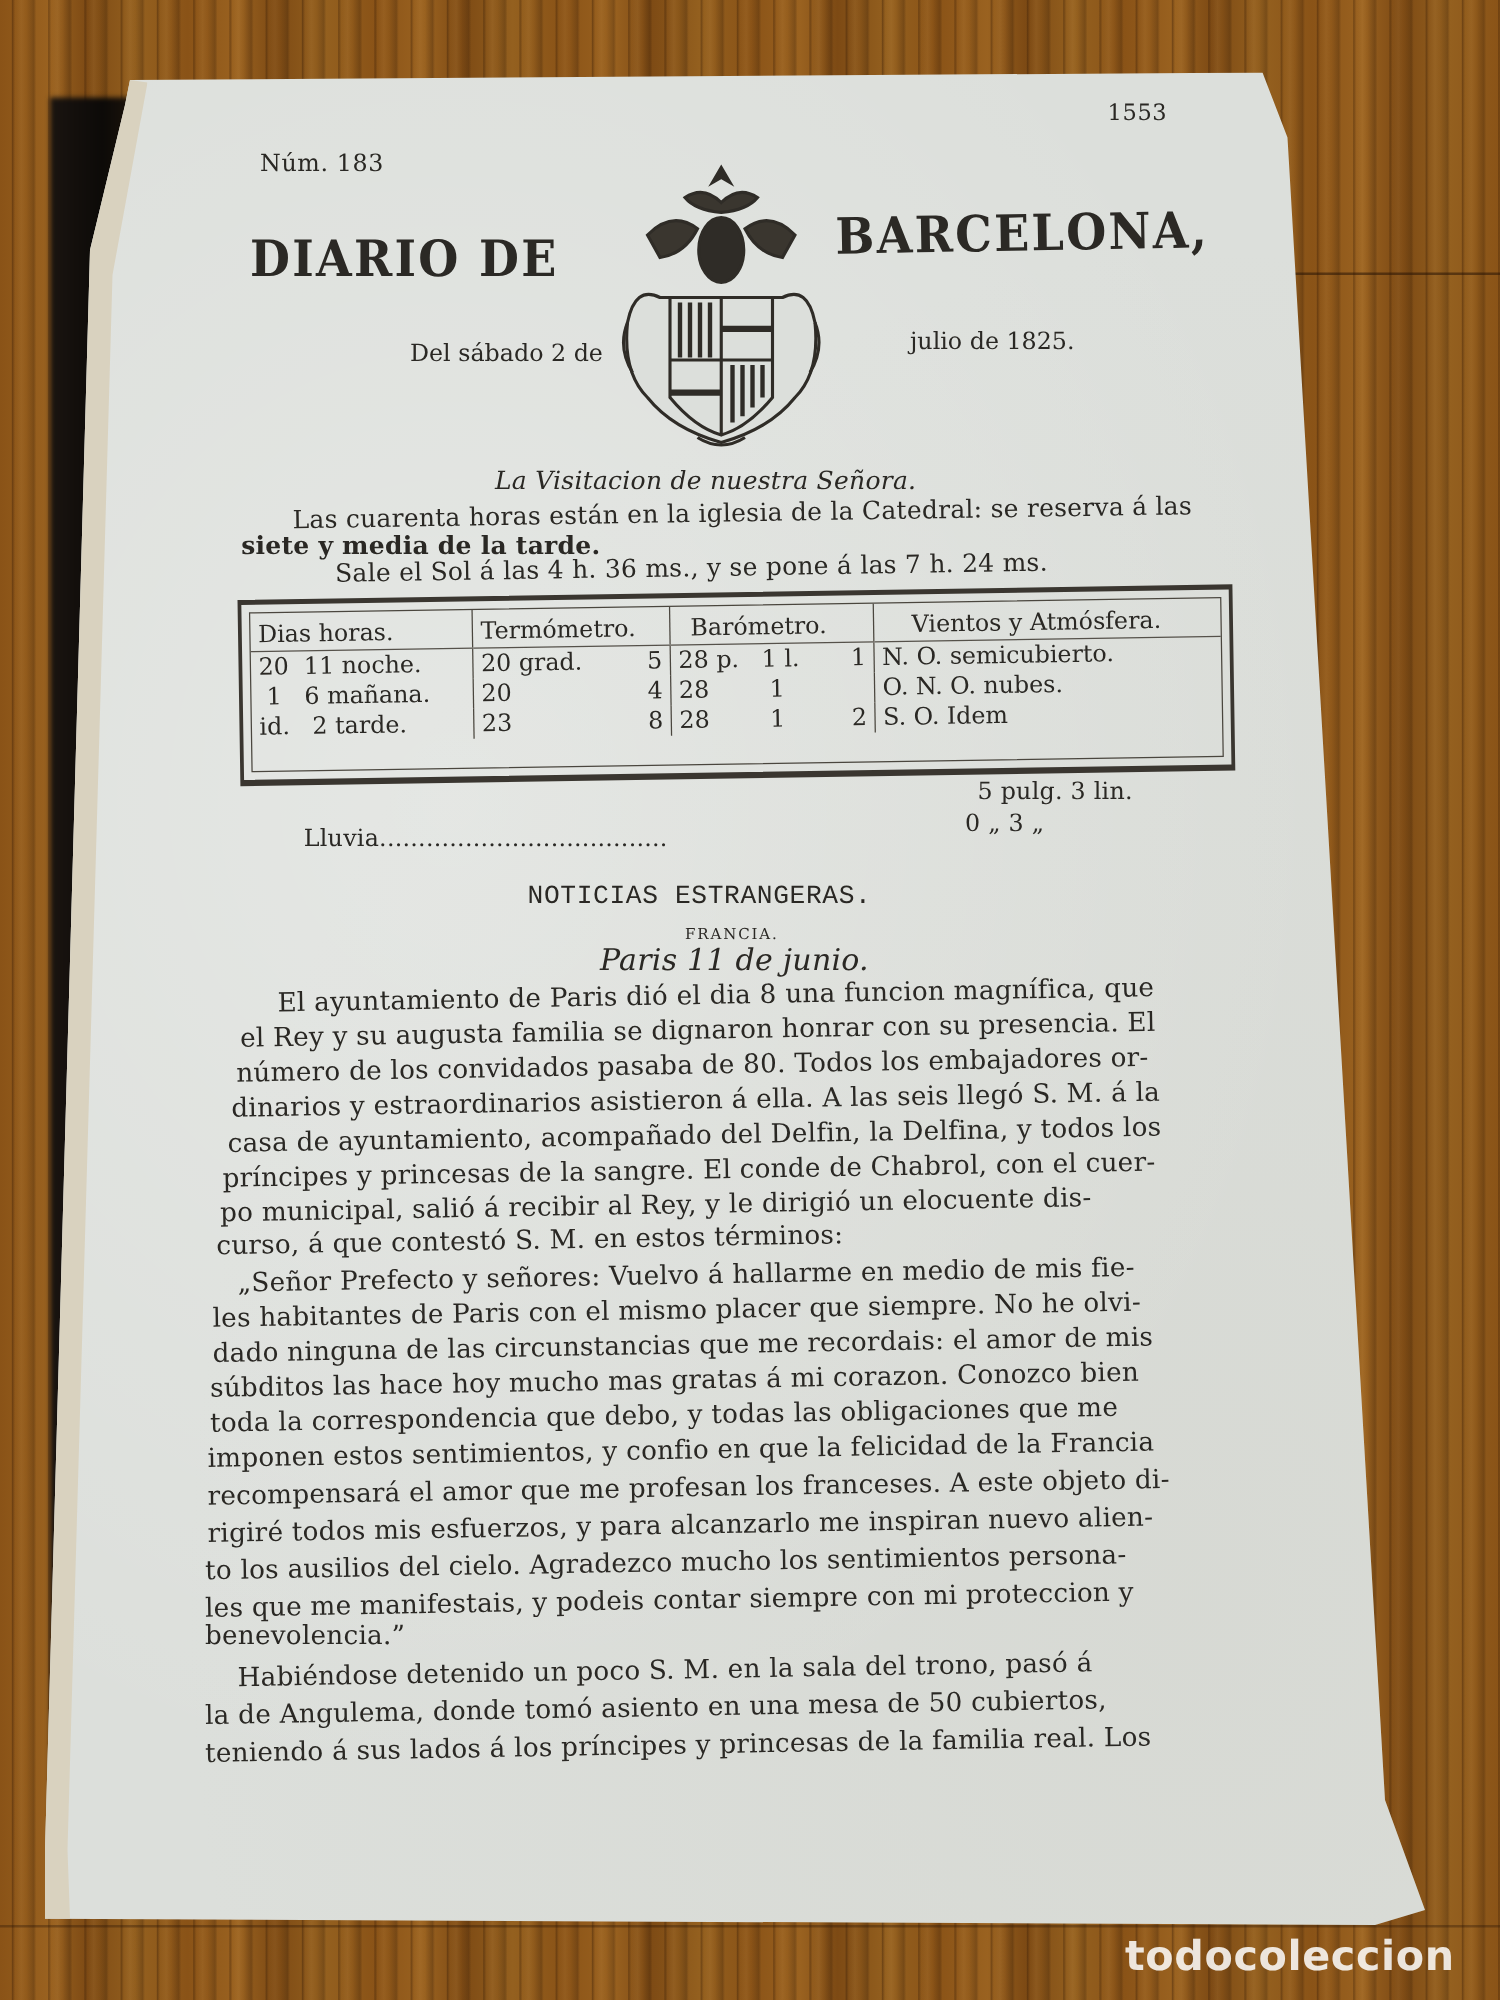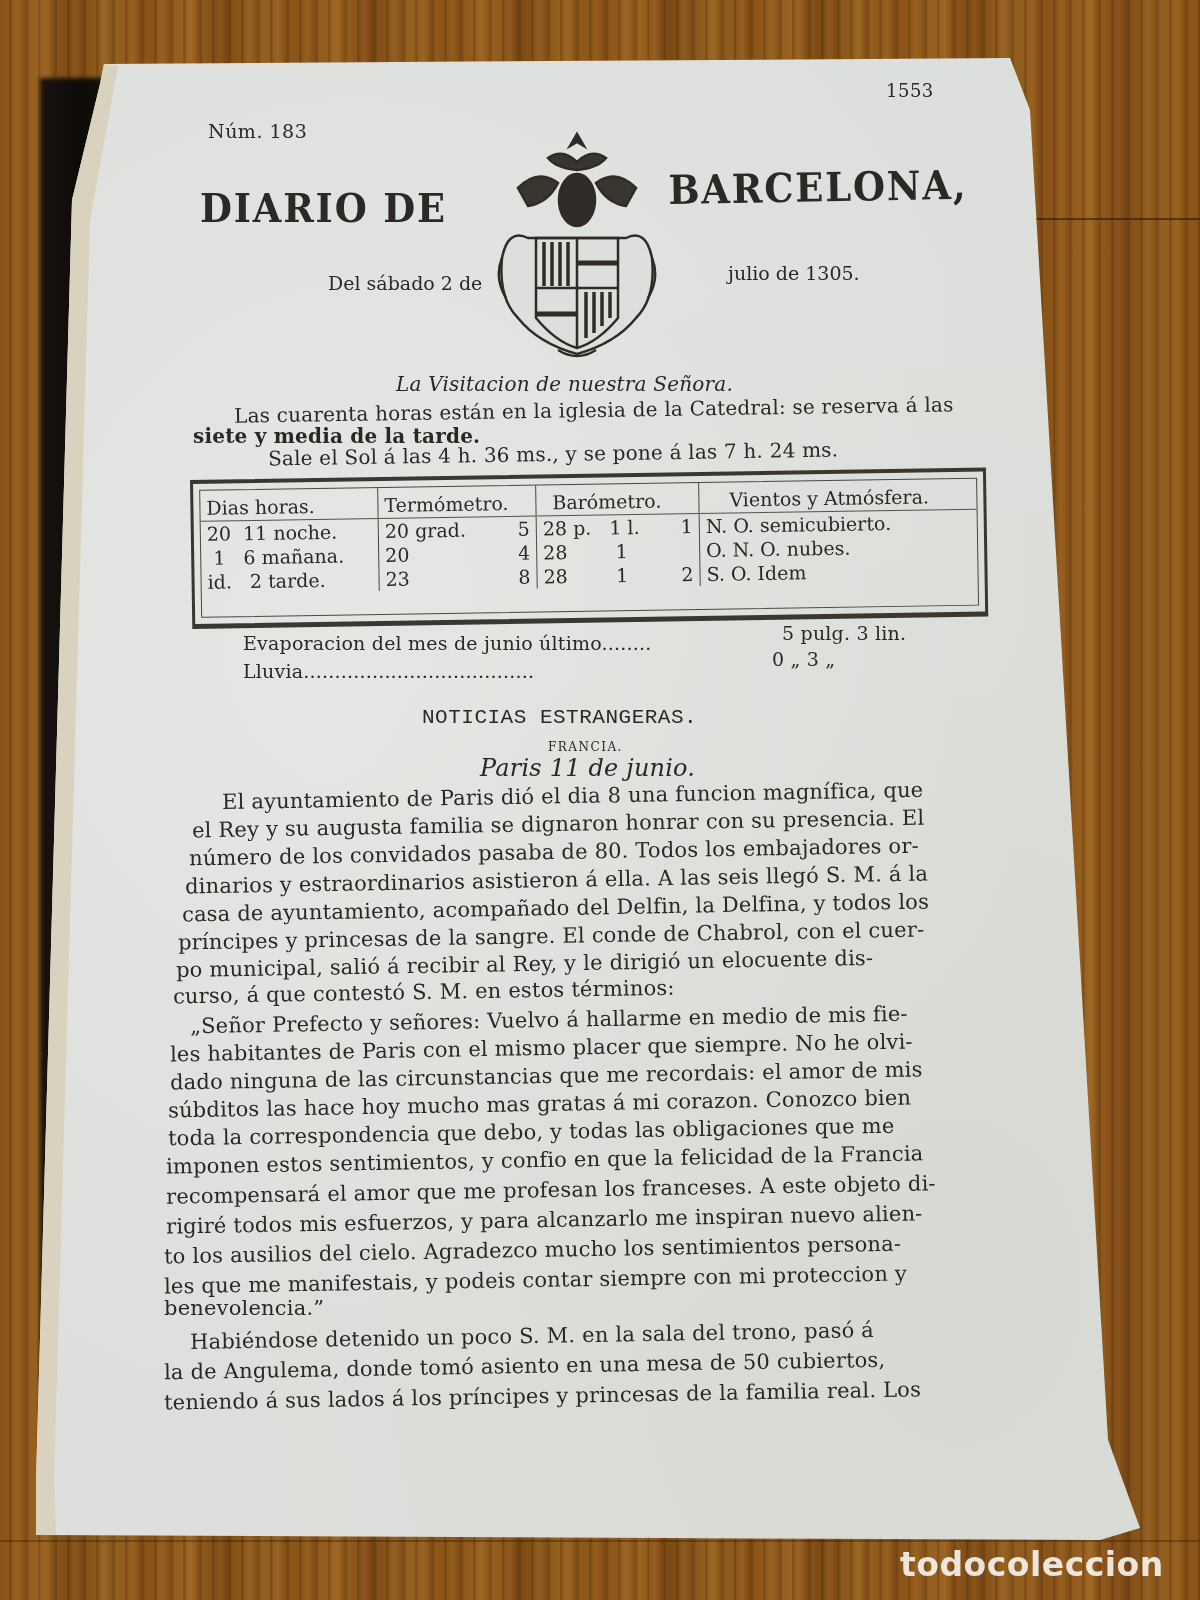--- a/index.html
+++ b/index.html
@@ -102,21 +102,21 @@
           <line x1="122" y1="164" x2="122" y2="190"></line>
       </g>
       <line x1="89" y1="135" x2="130" y2="135" stroke-width="5"></line>
       <line x1="48" y1="186" x2="89" y2="186" stroke-width="5"></line>
       <path d="M14 130 Q6 150 18 170 M164 130 Q172 150 160 170"></path>
       <path d="M70 222 Q89 234 108 222"></path>
     </g>
   </svg>
 
   <div class="abs dateline" style="left:284px; top:272px;">Del sábado 2 de</div>
-  <div class="abs dateline" style="left:684px; top:262px;">julio de 1305.</div>
+  <div class="abs dateline" style="left:684px; top:262px;">julio de 1825.</div>
 
   <div class="abs italic body-text" style="left:396px; top:374px; font-size:20px;">La Visitacion de nuestra Señora.</div>
   <div class="abs body-text" style="left:234px; top:400px; font-size:20px; transform: rotate(-0.9deg);">Las cuarenta horas están en la iglesia de la Catedral: se reserva á las</div>
   <div class="abs body-text" style="left:193px; top:426px; font-size:20px;font-weight:bold;">siete y media de la tarde.</div>
   <div class="abs body-text" style="left:268px; top:444px; font-size:20px; transform: rotate(-0.9deg);">Sale el Sol á las 4 h. 36 ms., y se pone á las 7 h. 24 ms.</div>
 
   <div class="table-box">
     <div class="table-inner">
       <table class="wx-table">
         <tbody>
@@ -142,21 +142,20 @@
           <td><span>id.</span>&nbsp;&nbsp;&nbsp;<span>2 tarde.</span></td>
           <td class="vsep"><span>23</span><span style="float:right;">8</span></td>
           <td class="vsep"><span>28</span>&nbsp;&nbsp;&nbsp;&nbsp;&nbsp;&nbsp;&nbsp;&nbsp;<span>1</span><span style="float:right;">2</span></td>
           <td class="vsep">S. O. Idem</td>
         </tr>
       </tbody>
         </table>
     </div>
   </div>
 
-  <div class="abs body-text" style="left:243px; top:634px; font-size:19px;">Evaporacion del mes de junio último........</div>
   <div class="abs body-text" style="left:772px; top:624px; font-size:19px;margin-left:10px;">5 pulg. 3 lin.</div>
   <div class="abs body-text" style="left:243px; top:662px; font-size:19px;">Lluvia.....................................</div>
   <div class="abs body-text" style="left:772px; top:650px; font-size:19px;">0  „  3  „</div>
 
   <div class="abs heading" style="left:422px; top:706px;">NOTICIAS ESTRANGERAS.</div>
   <div class="abs small-caps" style="left:548px; top:740px;">FRANCIA.</div>
   <div class="abs italic body-text" style="left:480px; top:756px; font-size:24px;">Paris 11 de junio.</div>
 
   <div class="abs body-text" style="left:222px; top:786px; transform: rotate(-1deg);">El ayuntamiento de Paris dió el dia 8 una funcion magnífica, que</div>
   <div class="abs body-text" style="left:192px; top:814px; transform: rotate(-1deg);">el Rey y su augusta familia se dignaron honrar con su presencia. El</div>

